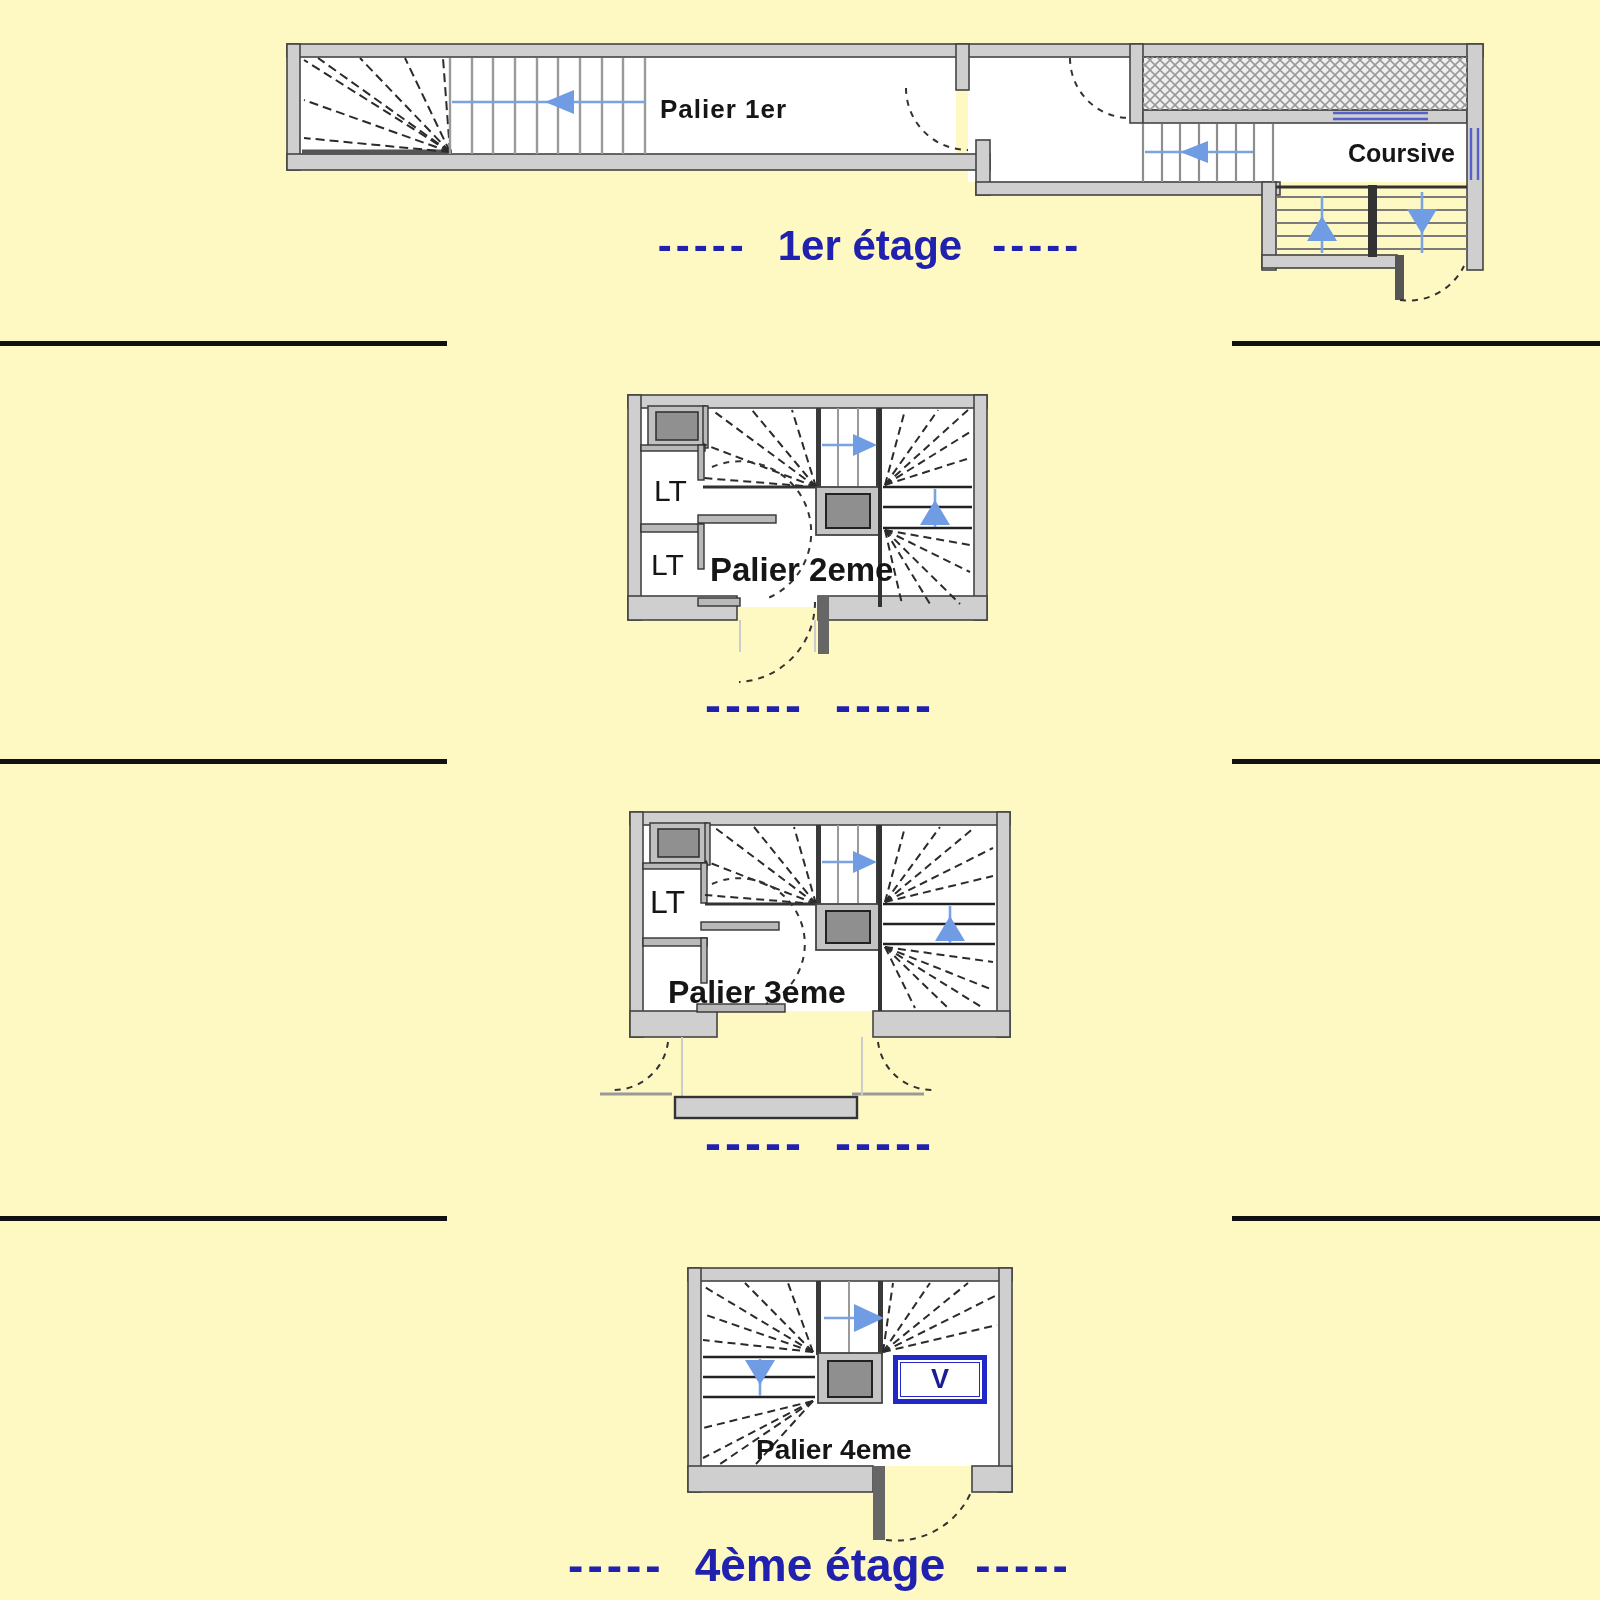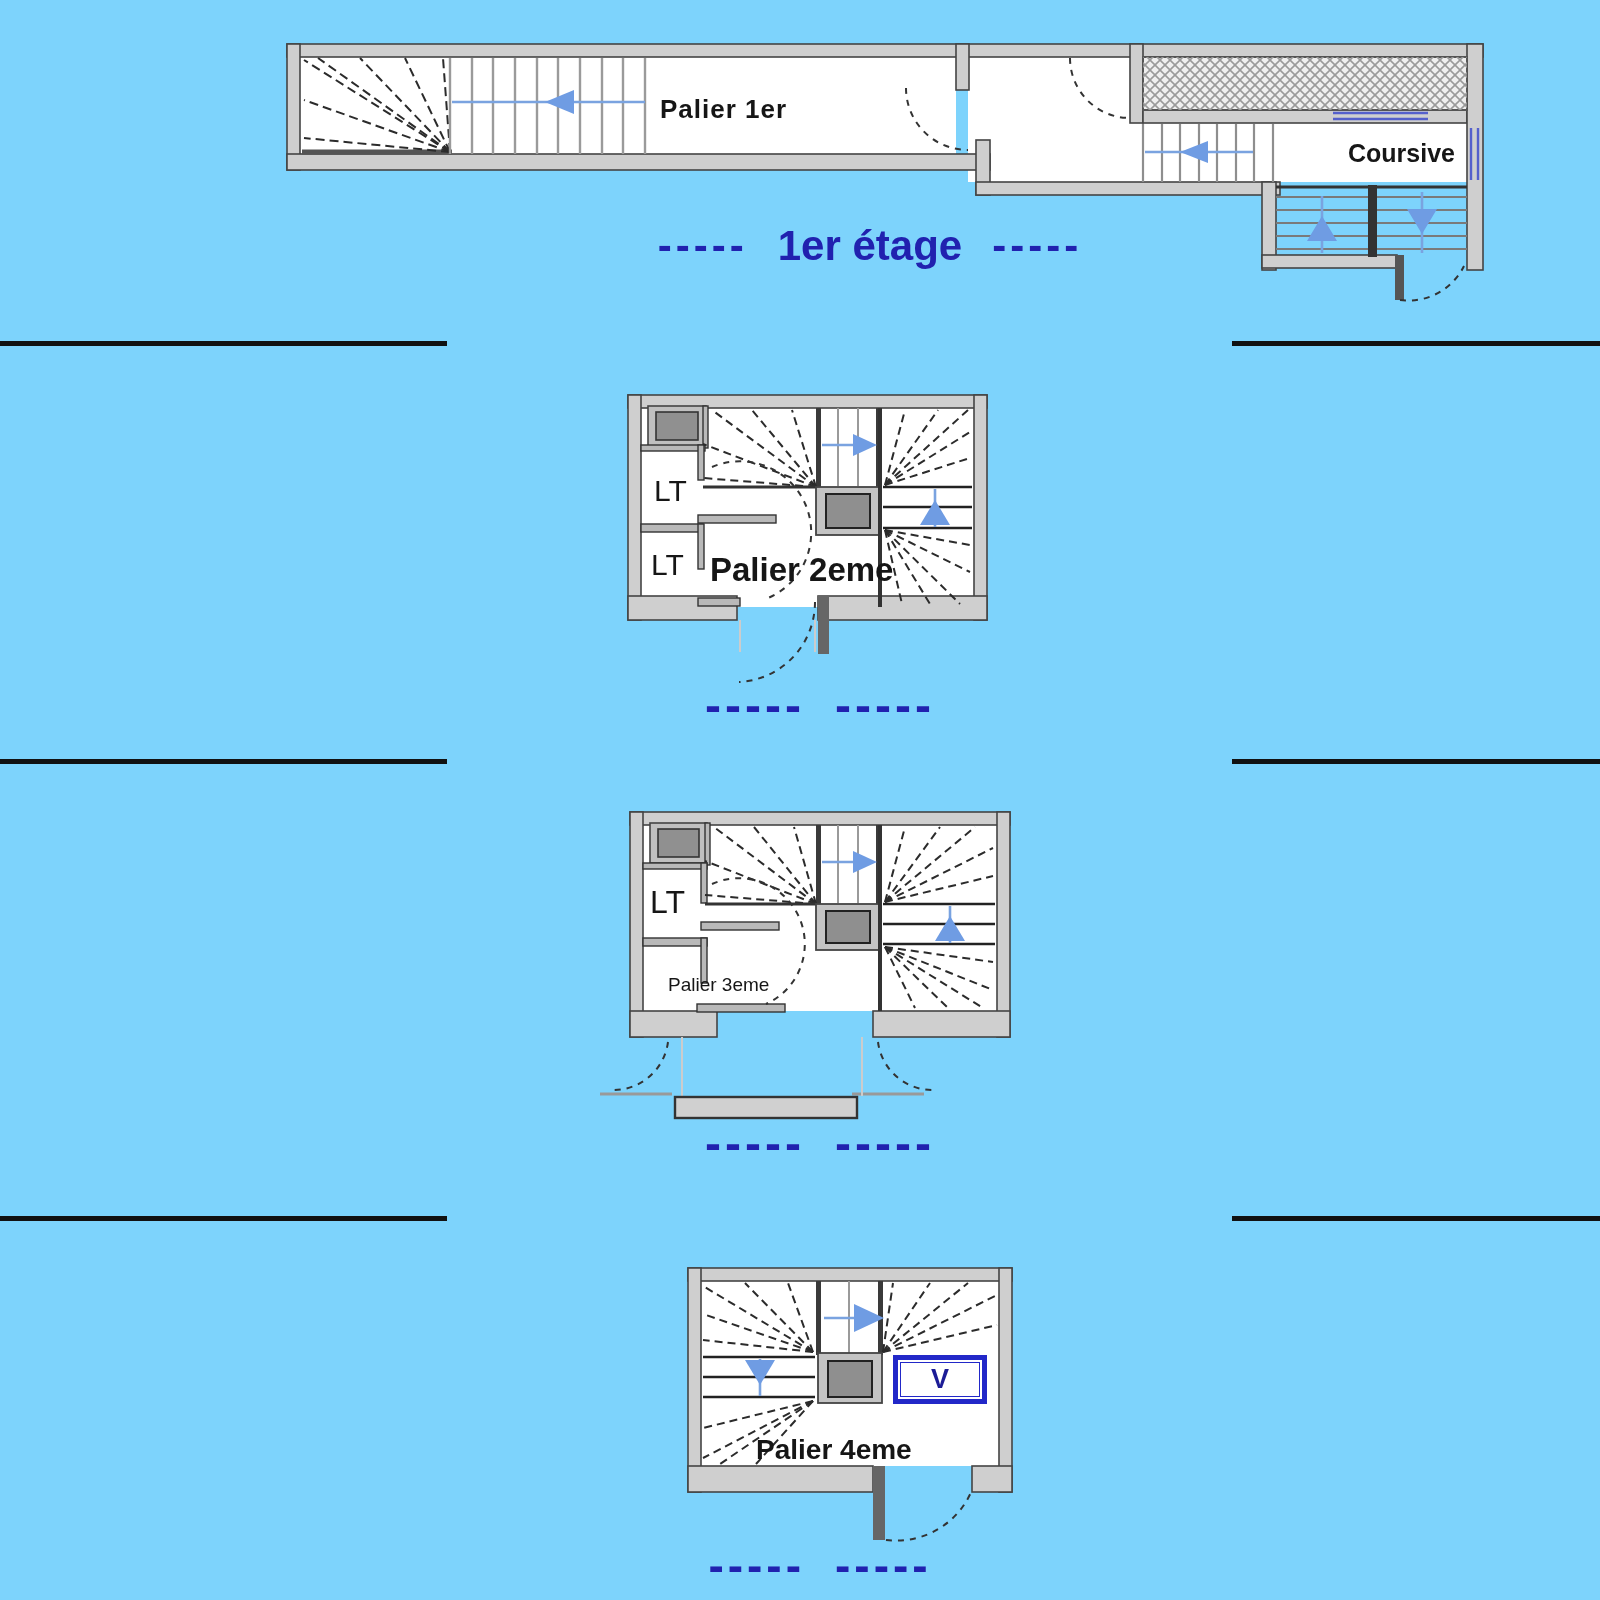--- a/index.html
+++ b/index.html
@@ -1,17 +1,17 @@
 <!DOCTYPE html>
 <html><head>
 <meta charset="utf-8">
 <style>
   html,body{margin:0;padding:0;background:#ffffff;}
   #canvas{
-    position:relative;width:1600px;height:1600px;background:#7dd3fc;
+    position:relative;width:1600px;height:1600px;background:#fef9c3;
     font-family:"Liberation Sans","DejaVu Sans",sans-serif;overflow:hidden;
   }
   svg.plan{position:absolute;overflow:visible;}
   .divider-seg{position:absolute;height:5px;background:#111;}
   .plan-label{
     position:absolute;color:#161616;white-space:nowrap;
     font-family:"Liberation Sans","DejaVu Sans",sans-serif;
   }
   .lt{font-weight:400;}
   .caption{
@@ -383,21 +383,21 @@
   </svg>
 
   <div class="plan-label" style="left:660px;top:94px;font-size:26px;font-weight:600;letter-spacing:1px">Palier 1er</div>
   <div class="plan-label" style="left:1348px;top:139px;font-size:25px;font-weight:600">Coursive</div>
 
   <div class="plan-label lt" style="left:654px;top:474px;font-size:30px">LT</div>
   <div class="plan-label lt" style="left:651px;top:548px;font-size:30px">LT</div>
   <div class="plan-label" style="left:710px;top:551px;font-size:33px;font-weight:600">Palier 2eme</div>
 
   <div class="plan-label lt" style="left:650px;top:884px;font-size:32px">LT</div>
-  <div class="plan-label" style="left:668px;top:974px;font-size:19px;font-weight:400">Palier 3eme</div>
+  <div class="plan-label" style="left:668px;top:974px;font-size:32px;font-weight:700">Palier 3eme</div>
 
   <div class="plan-label" style="left:756px;top:1434px;font-size:28px;font-weight:600">Palier 4eme</div>
   <div class="vbox">
     <span>V</span>
   </div>
 
   <div class="caption" style="left:520px;top:222px;width:700px;font-size:42px">
     <span class="dashes">-----</span>
     <span>1er étage</span>
     <span class="dashes">-----</span>
@@ -405,20 +405,21 @@
   <div class="caption" style="left:450px;top:678px;width:740px;font-size:48px">
     <span class="dashes">-----</span>
     <span class="dashes">-----</span>
   </div>
   <div class="caption" style="left:450px;top:1116px;width:740px;font-size:48px">
     <span class="dashes">-----</span>
     <span class="dashes">-----</span>
   </div>
   <div class="caption" style="left:440px;top:1538px;width:760px;font-size:46px">
     <span class="dashes">-----</span>
+    <span>4ème étage</span>
     <span class="dashes">-----</span>
   </div>
 
   <div class="divider-seg" style="left:0;top:341px;width:447px"></div>
   <div class="divider-seg" style="left:1232px;top:341px;width:368px"></div>
   <div class="divider-seg" style="left:0;top:759px;width:447px"></div>
   <div class="divider-seg" style="left:1232px;top:759px;width:368px"></div>
   <div class="divider-seg" style="left:0;top:1216px;width:447px"></div>
   <div class="divider-seg" style="left:1232px;top:1216px;width:368px"></div>
 

